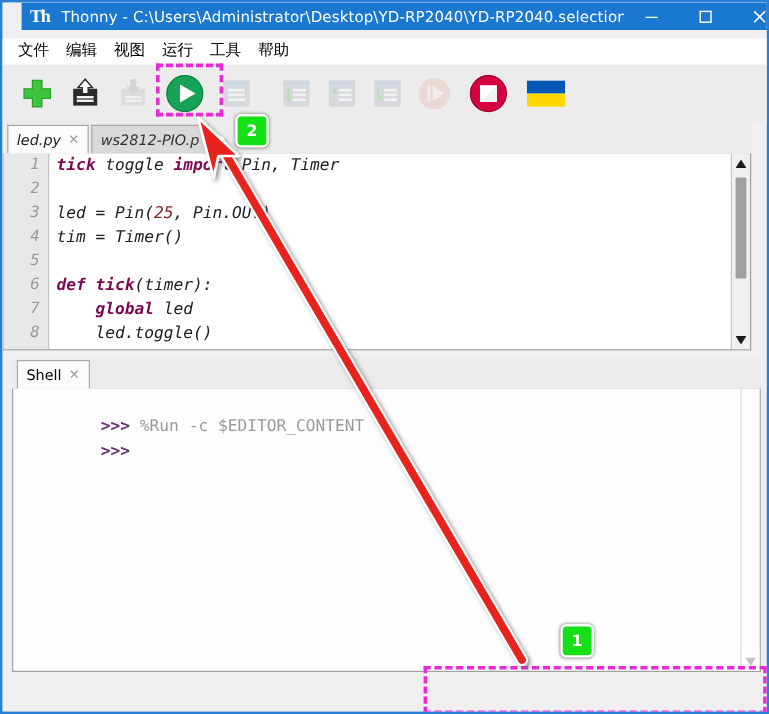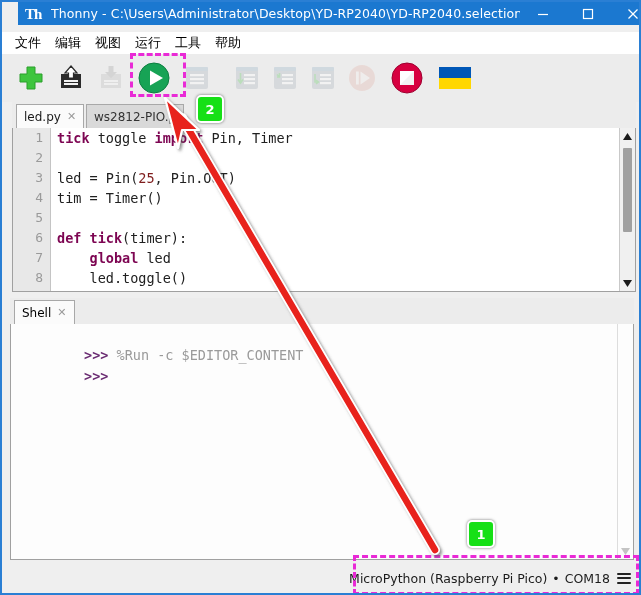--- a/index.html
+++ b/index.html
@@ -95,22 +95,22 @@
   .tool-btn {
     position: absolute;
     top: 7px;
     width: 34px; height: 34px;
     display: flex; align-items: center; justify-content: center;
   }
 
   
   #editor-panel {
     position: absolute;
-    left: 10px; top: 100px;
-    width: 524px; height: 190px;
+    left: 0; top: 100px;
+    width: 524px; height: 190px; font-style: italic;
   }
   #tab-strip {
     position: absolute;
     left: 0; top: 0;
     width: 624px; height: 26px;
     background: #ececec;
     border-bottom: 1px solid #a8a8a8;
   }
   .editor-tab {
     position: absolute;
@@ -519,28 +519,20 @@
       <div class="vscroll" style="background:#fdfdfd;border-left:1px solid #ddd;">
         <div class="arrow down" style="background:#fdfdfd;">
           <svg width="9" height="7" viewBox="0 0 9 7">
               <path d="M4.5 7 L0 0 H9 Z" fill="#c4c4c4"></path>
             </svg>
         </div>
       </div>
     </div>
   </div>
 
-  <div id="status-bar">
-    <span id="status-text"><span>MicroPython (Raspberry Pi Pico)</span><span style="padding:0 5px;">•</span><span>COM18</span></span>
-    <span id="status-menu-icon">
-        <i></i>
-        <i></i>
-        <i></i>
-      </span>
-  </div>
 
   <div class="dashed-box" style="left:128px; top:51px; width:56px; height:44px;"></div>
 
   <div class="dashed-box" style="left:351px; top:553px; width:286px; height:40px;"></div>
 
   <div class="step-badge" style="left:465px; top:518px;">1</div>
   <div class="step-badge" style="left:194px; top:93px;">2</div>
 
   <svg id="arrow-overlay" viewBox="0 0 641 595">
     <defs>

